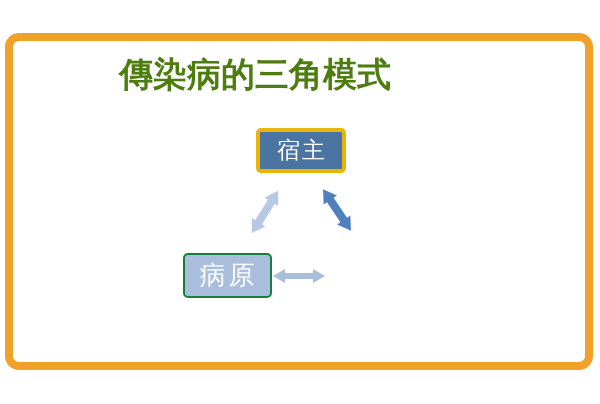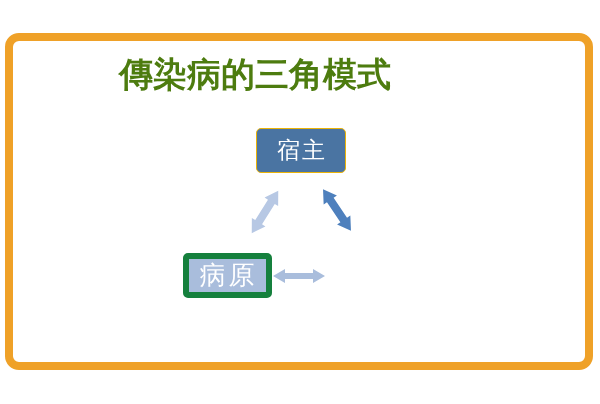--- a/index.html
+++ b/index.html
@@ -45,31 +45,31 @@
     box-sizing: border-box;
     border-radius: 5px;
     color: #ffffff;
   }
   .node-host {
     left: 256px;
     top: 128px;
     width: 90px;
     height: 45px;
     background: #4A74A2;
-    border: 1px solid #eab308;
+    border: 4px solid #eab308;
     font-size: 23px;
     letter-spacing: 2px;
   }
   .node-pathogen {
     left: 183px;
     top: 253px;
     width: 89px;
     height: 45px;
     background: #A9BDDC;
-    border: 6px solid #15803d;
+    border: 2px solid #15803d;
     font-size: 26px;
     letter-spacing: 3px;
   }
   .node-environment {
     left: 328px;
     top: 253px;
     width: 92px;
     height: 45px;
     background: #A9BDDC;
     border: 1px solid #9FB5D6;

